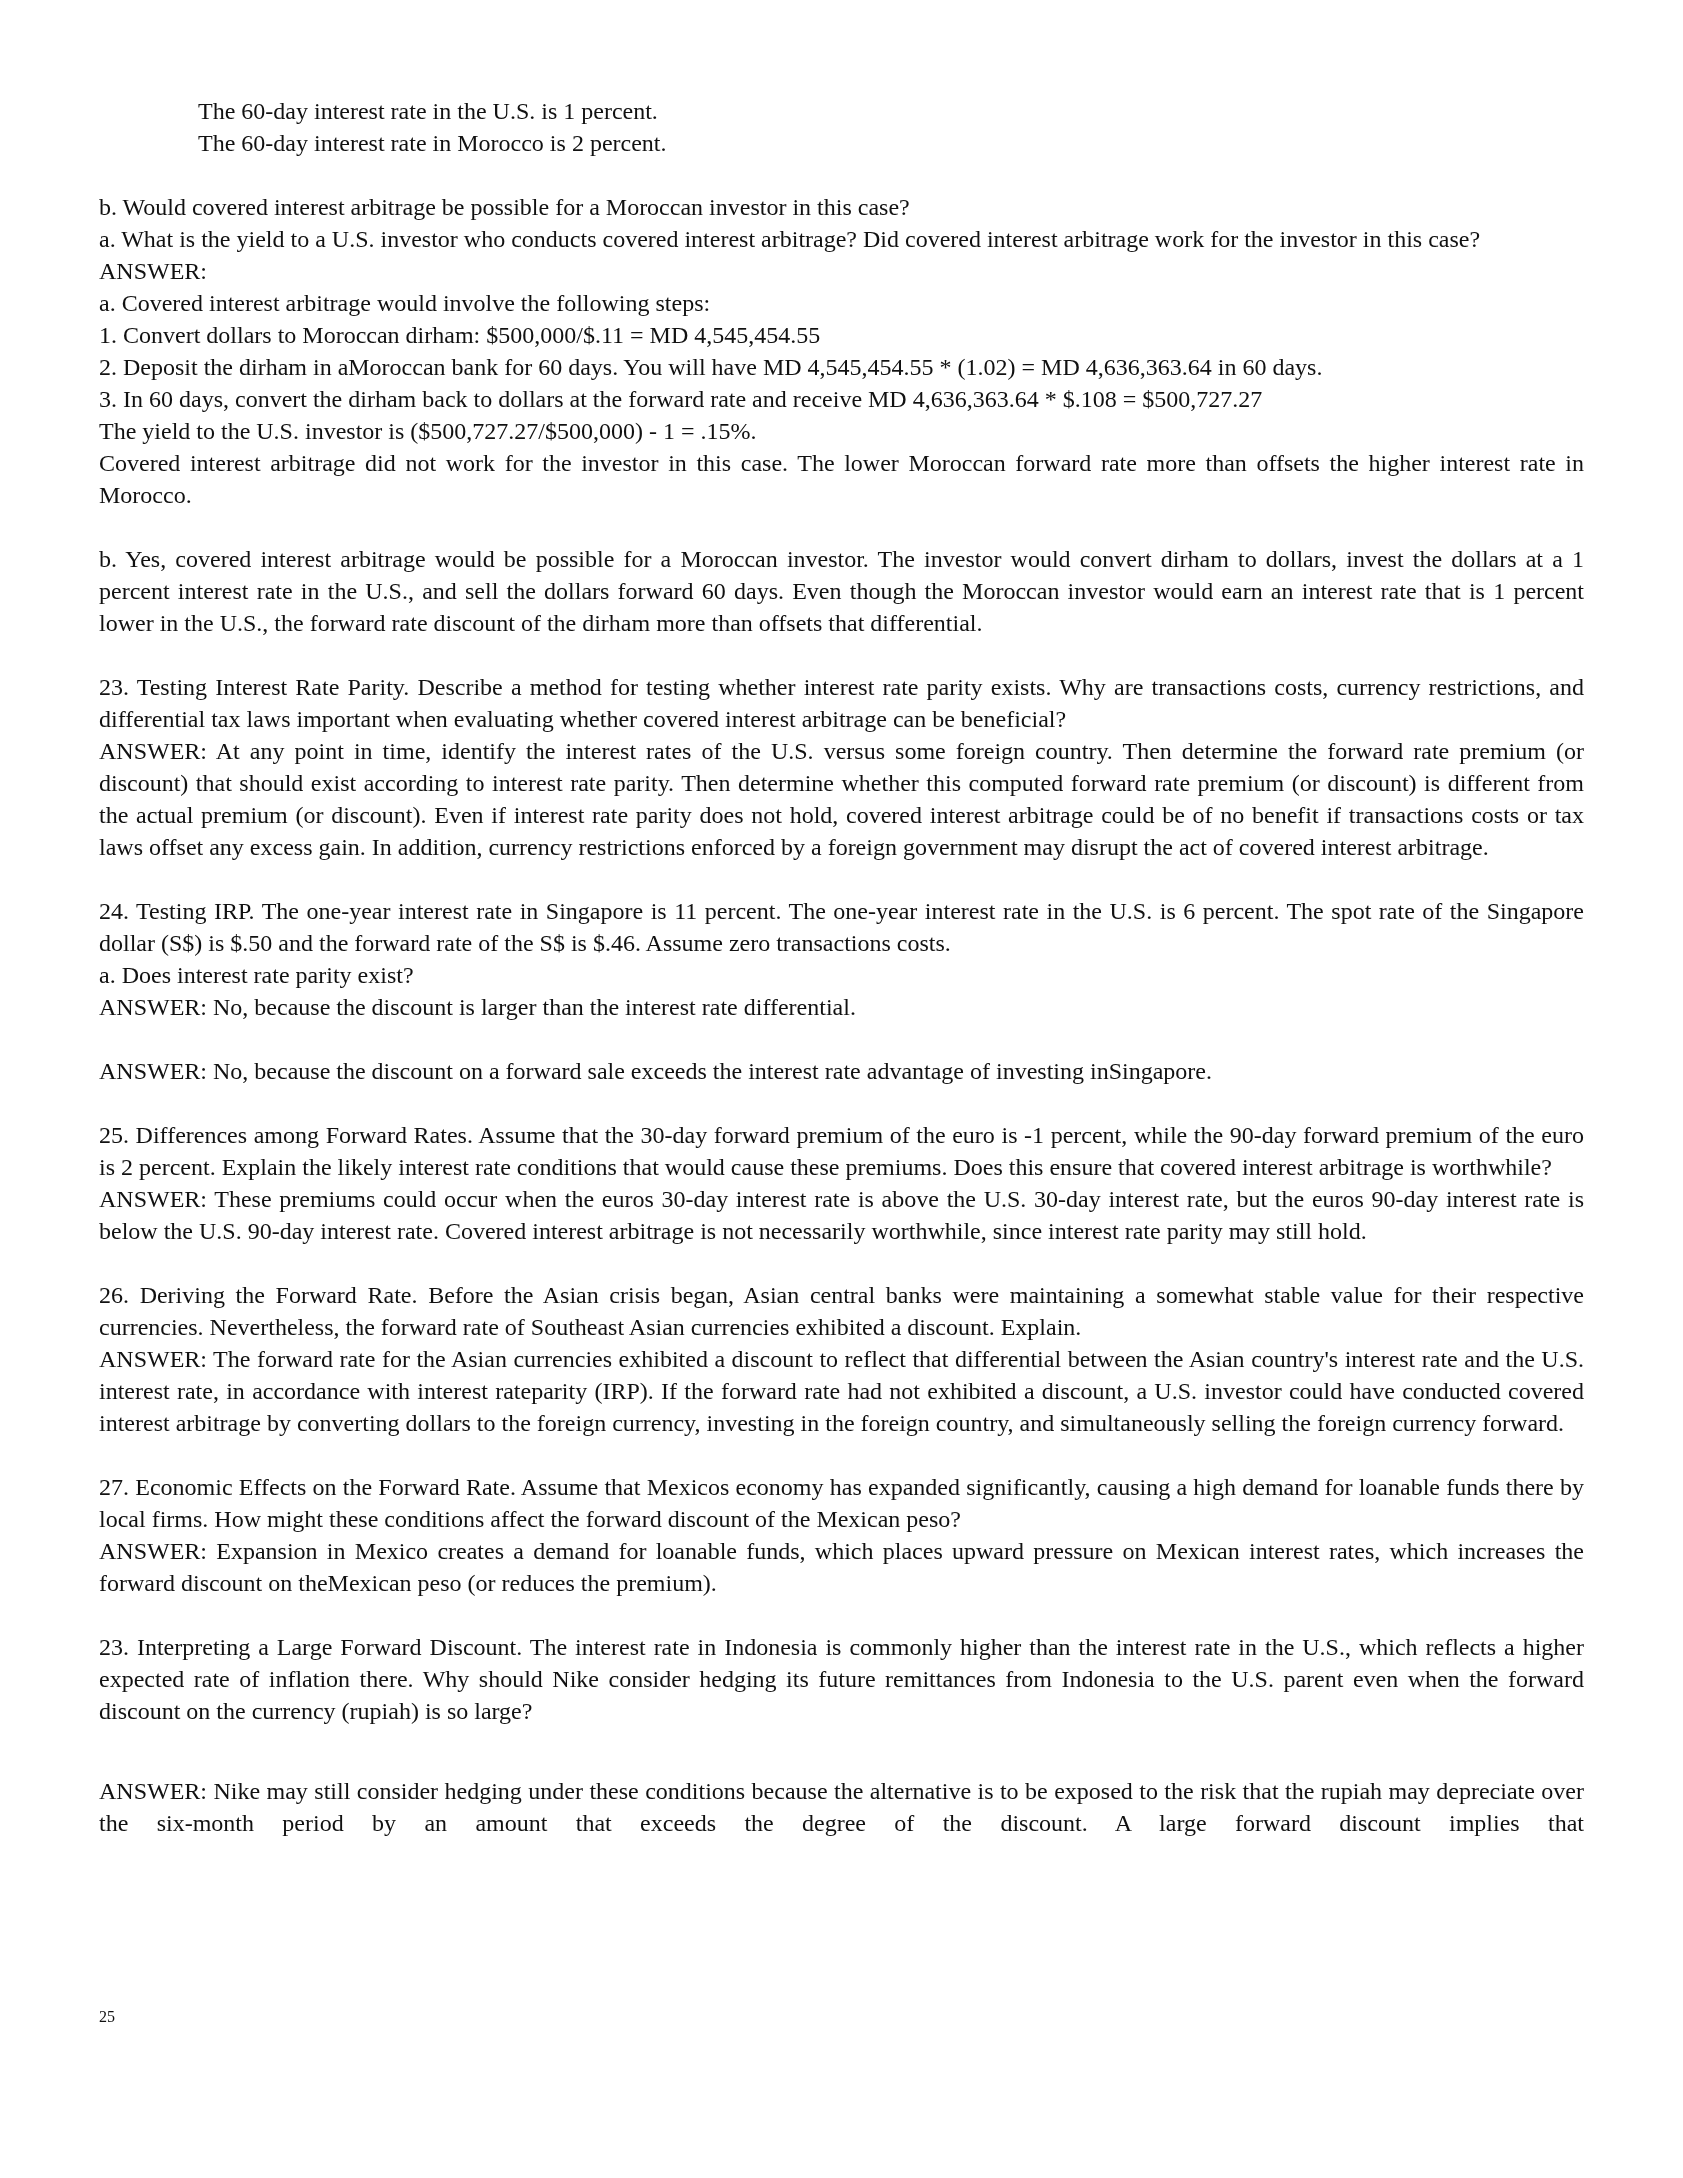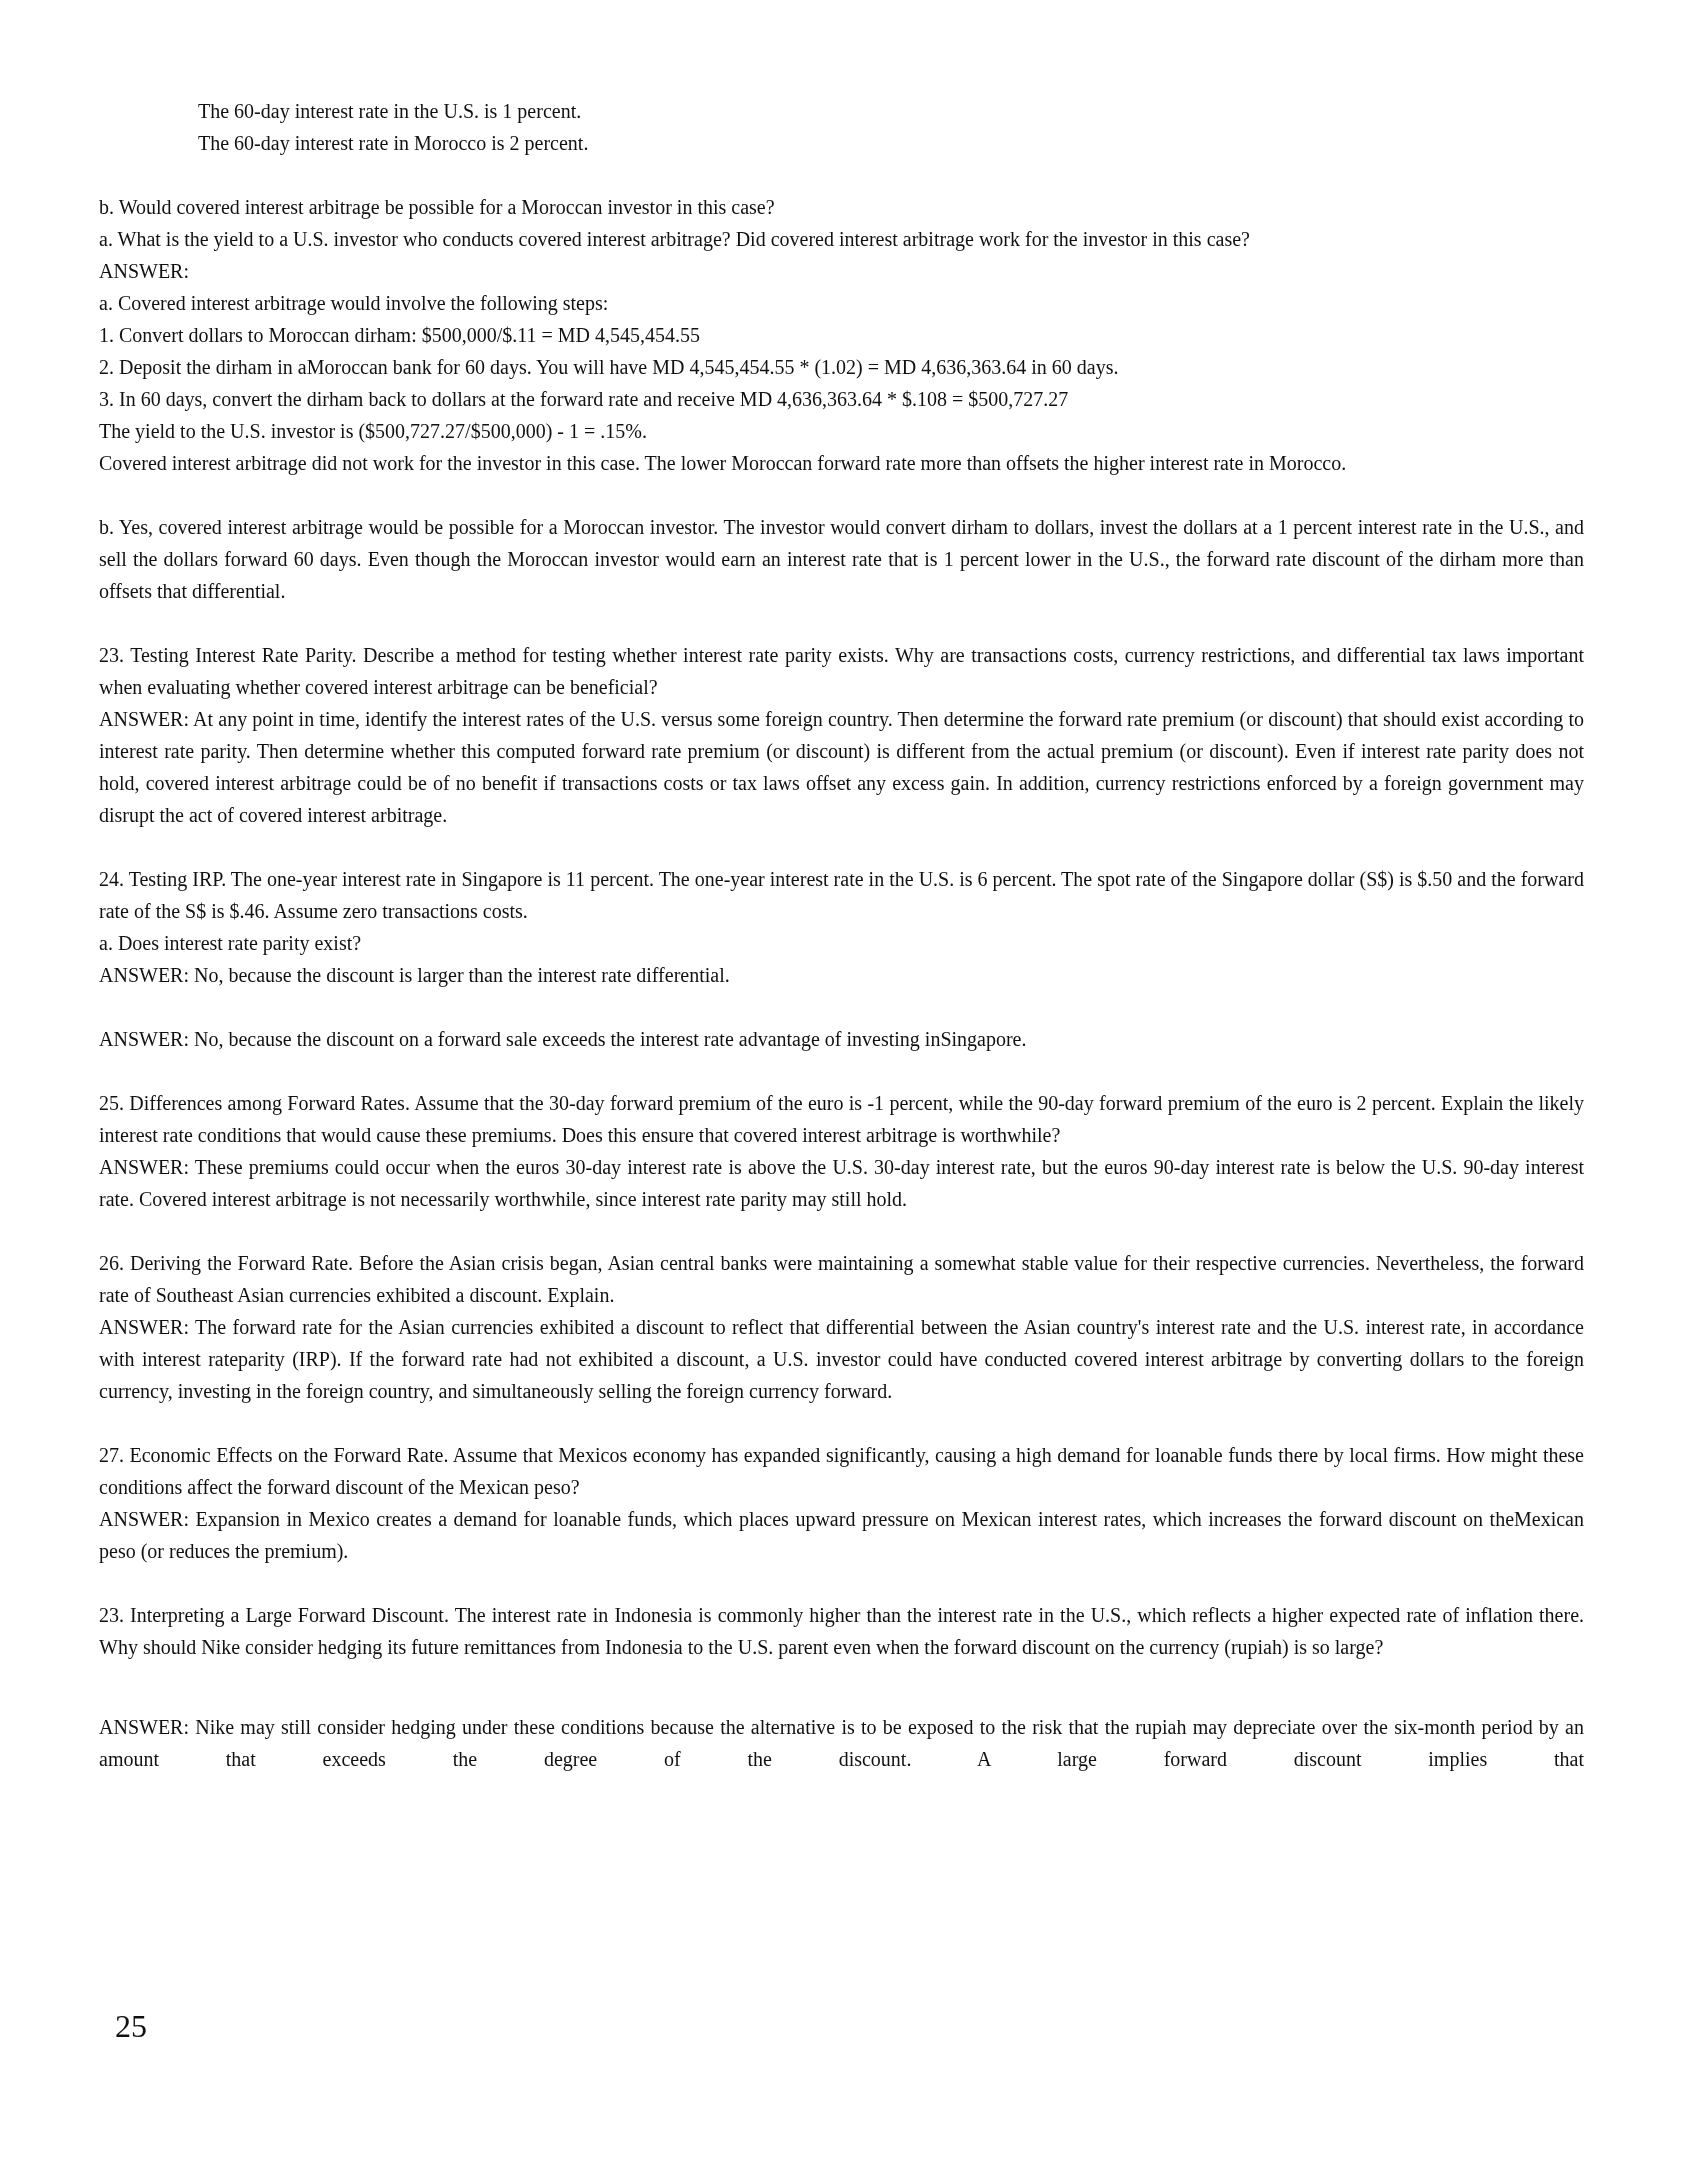--- a/index.html
+++ b/index.html
@@ -1,23 +1,23 @@
 <!DOCTYPE html>
 <html><head>
 <meta charset="utf-8">
 <style>
   html, body { margin: 0; padding: 0; background: #ffffff; }
   body { width: 1683px; height: 2178px; position: relative; overflow: hidden;
     font-family: "Liberation Serif", "DejaVu Serif", serif; color: #111111; }
-  .page { position: absolute; left: 99px; top: 95px; width: 1485px; font-size: 20px; line-height: 32px; }
+  .page { position: absolute; left: 99px; top: 95px; width: 1485px; font-size: 24px; line-height: 32px; }
   .indent { padding-left: 99px; }
   .p { margin: 0; text-align: justify; text-align-last: left; }
   .gap { height: 32px; }
   .b { font-weight: normal; }
-  .pagenum { position: absolute; left: 115px; top: 2008px; font-size: 32px; }
+  .pagenum { position: absolute; left: 99px; top: 2008px; font-size: 16px; }
 </style>
 </head>
 <body>
 
 <div class="page">
   <p class="p indent">The 60-day interest rate in the U.S. is 1 percent.</p>
   <p class="p indent">The 60-day interest rate in Morocco is 2 percent.</p>
   <div class="gap"></div>
 
   <p class="p">b. Would covered interest arbitrage be possible for a Moroccan investor in this case?</p>

